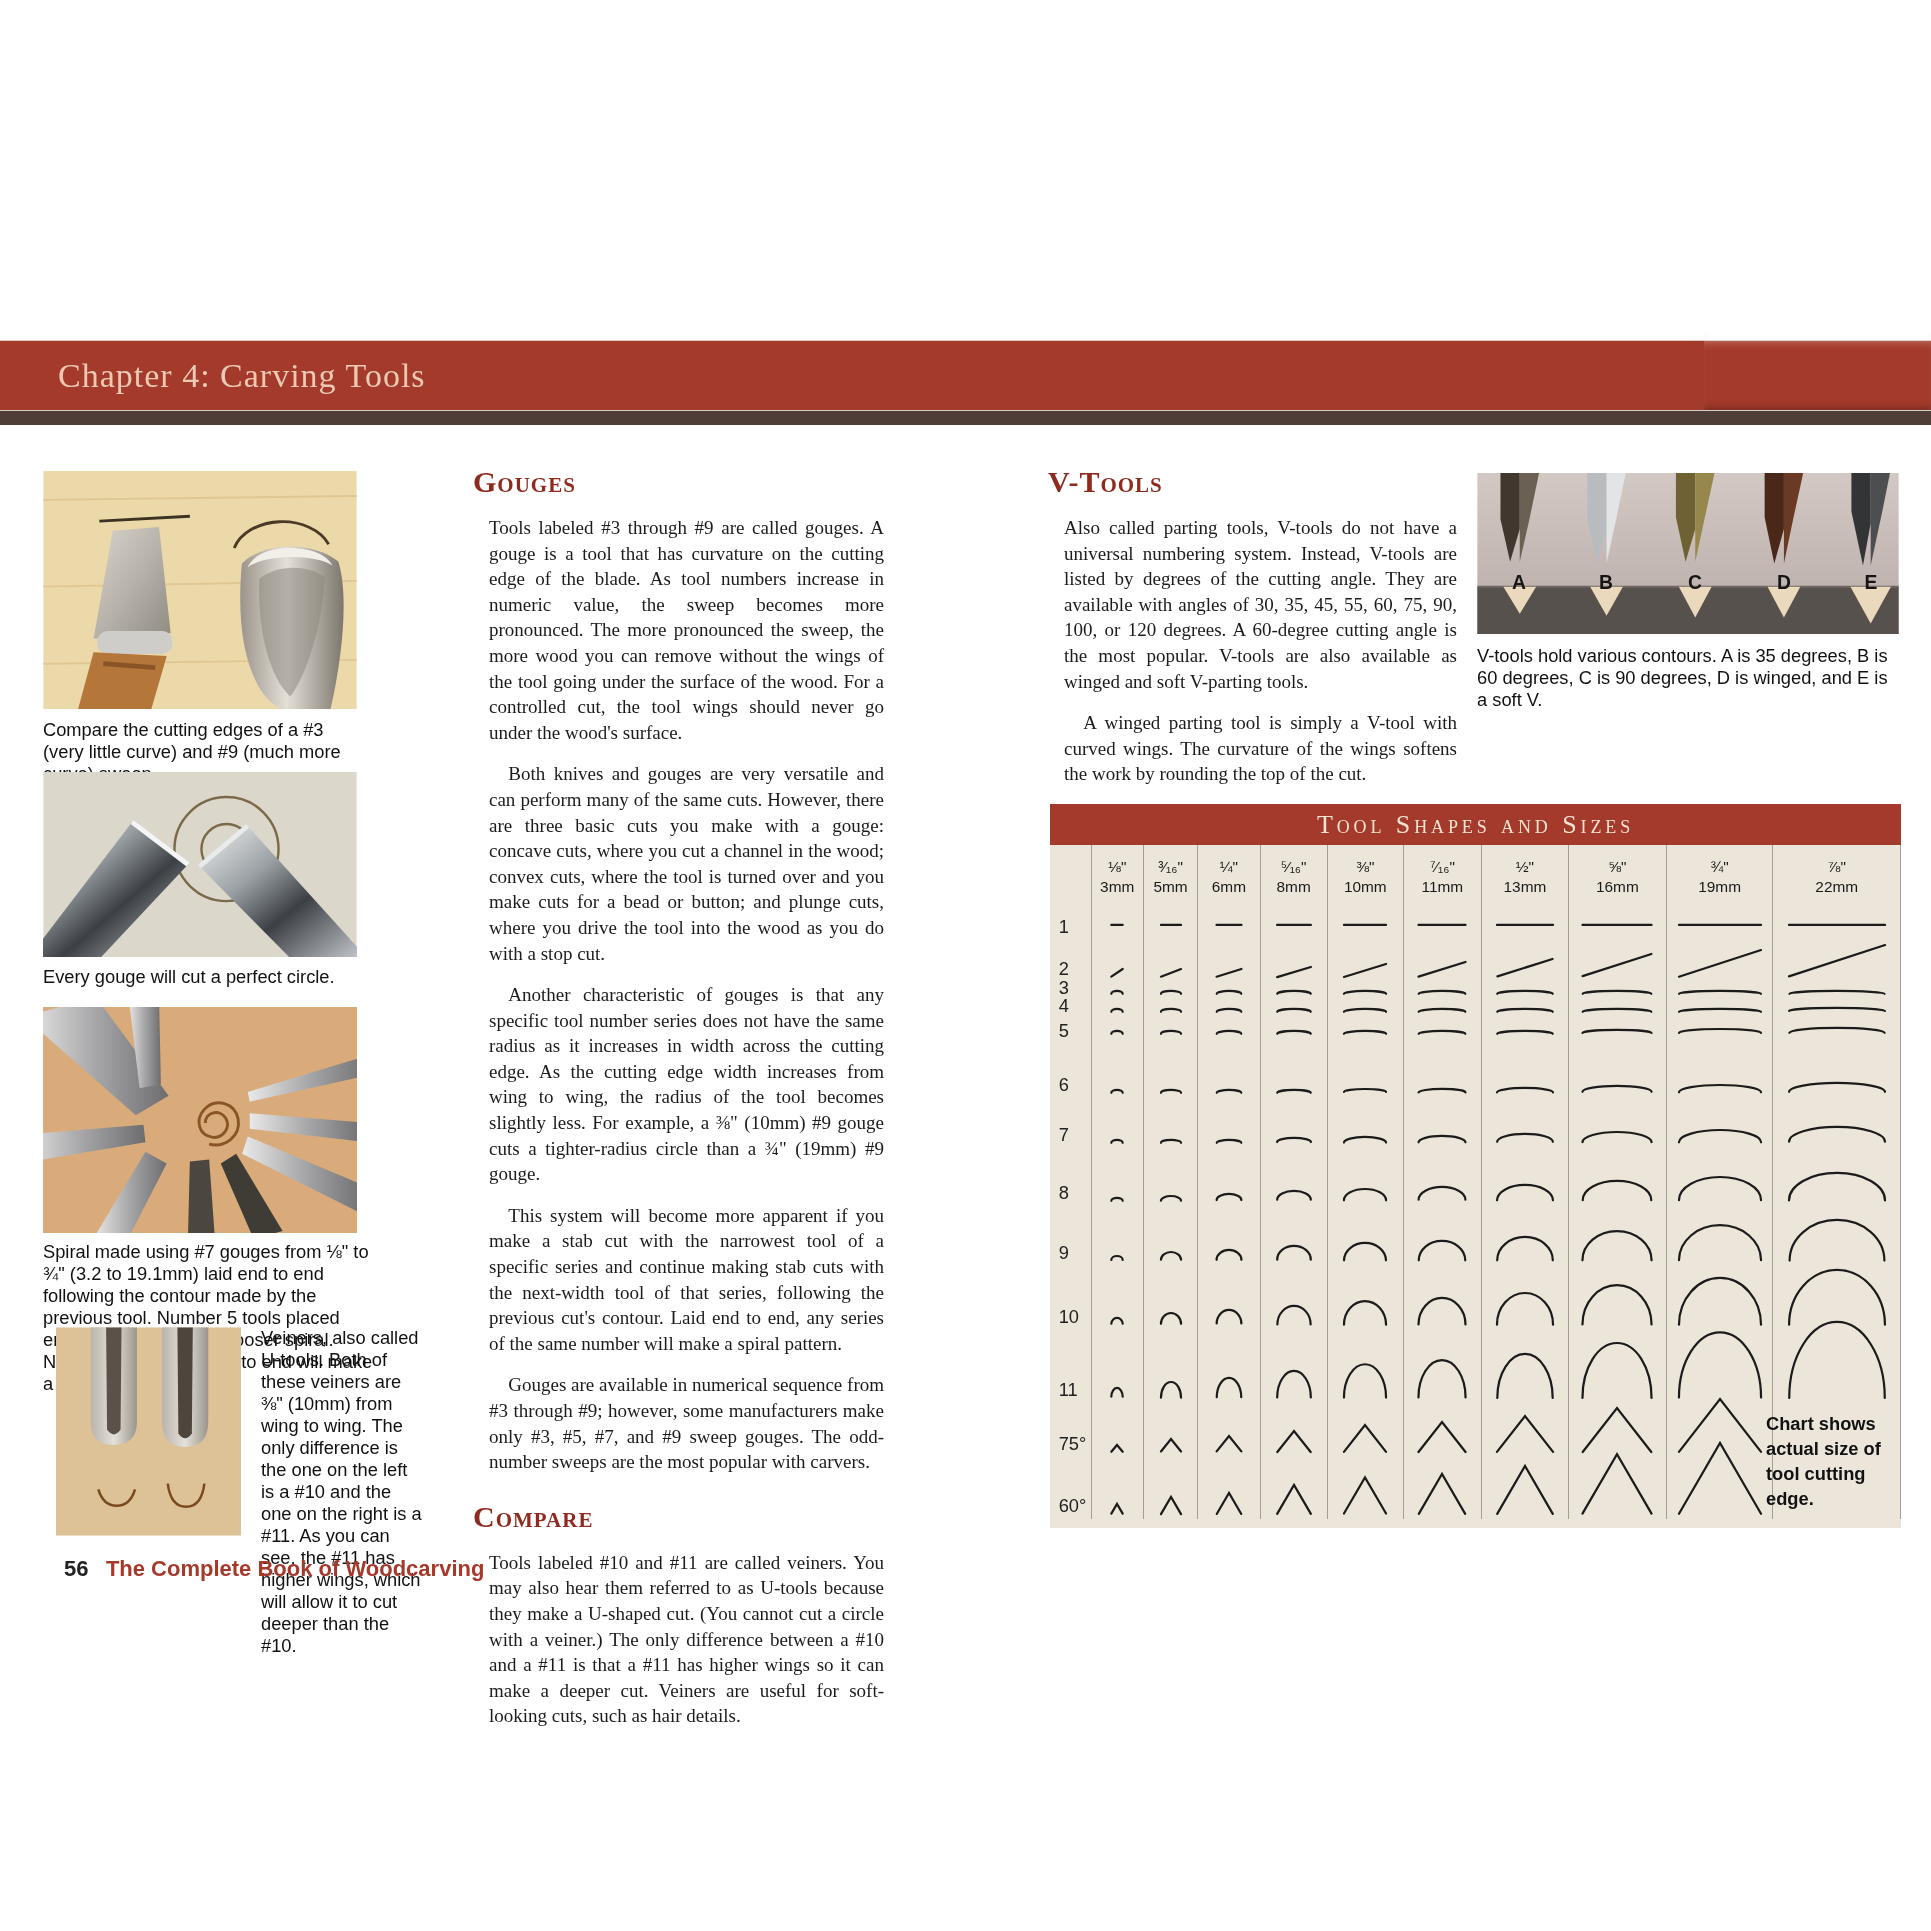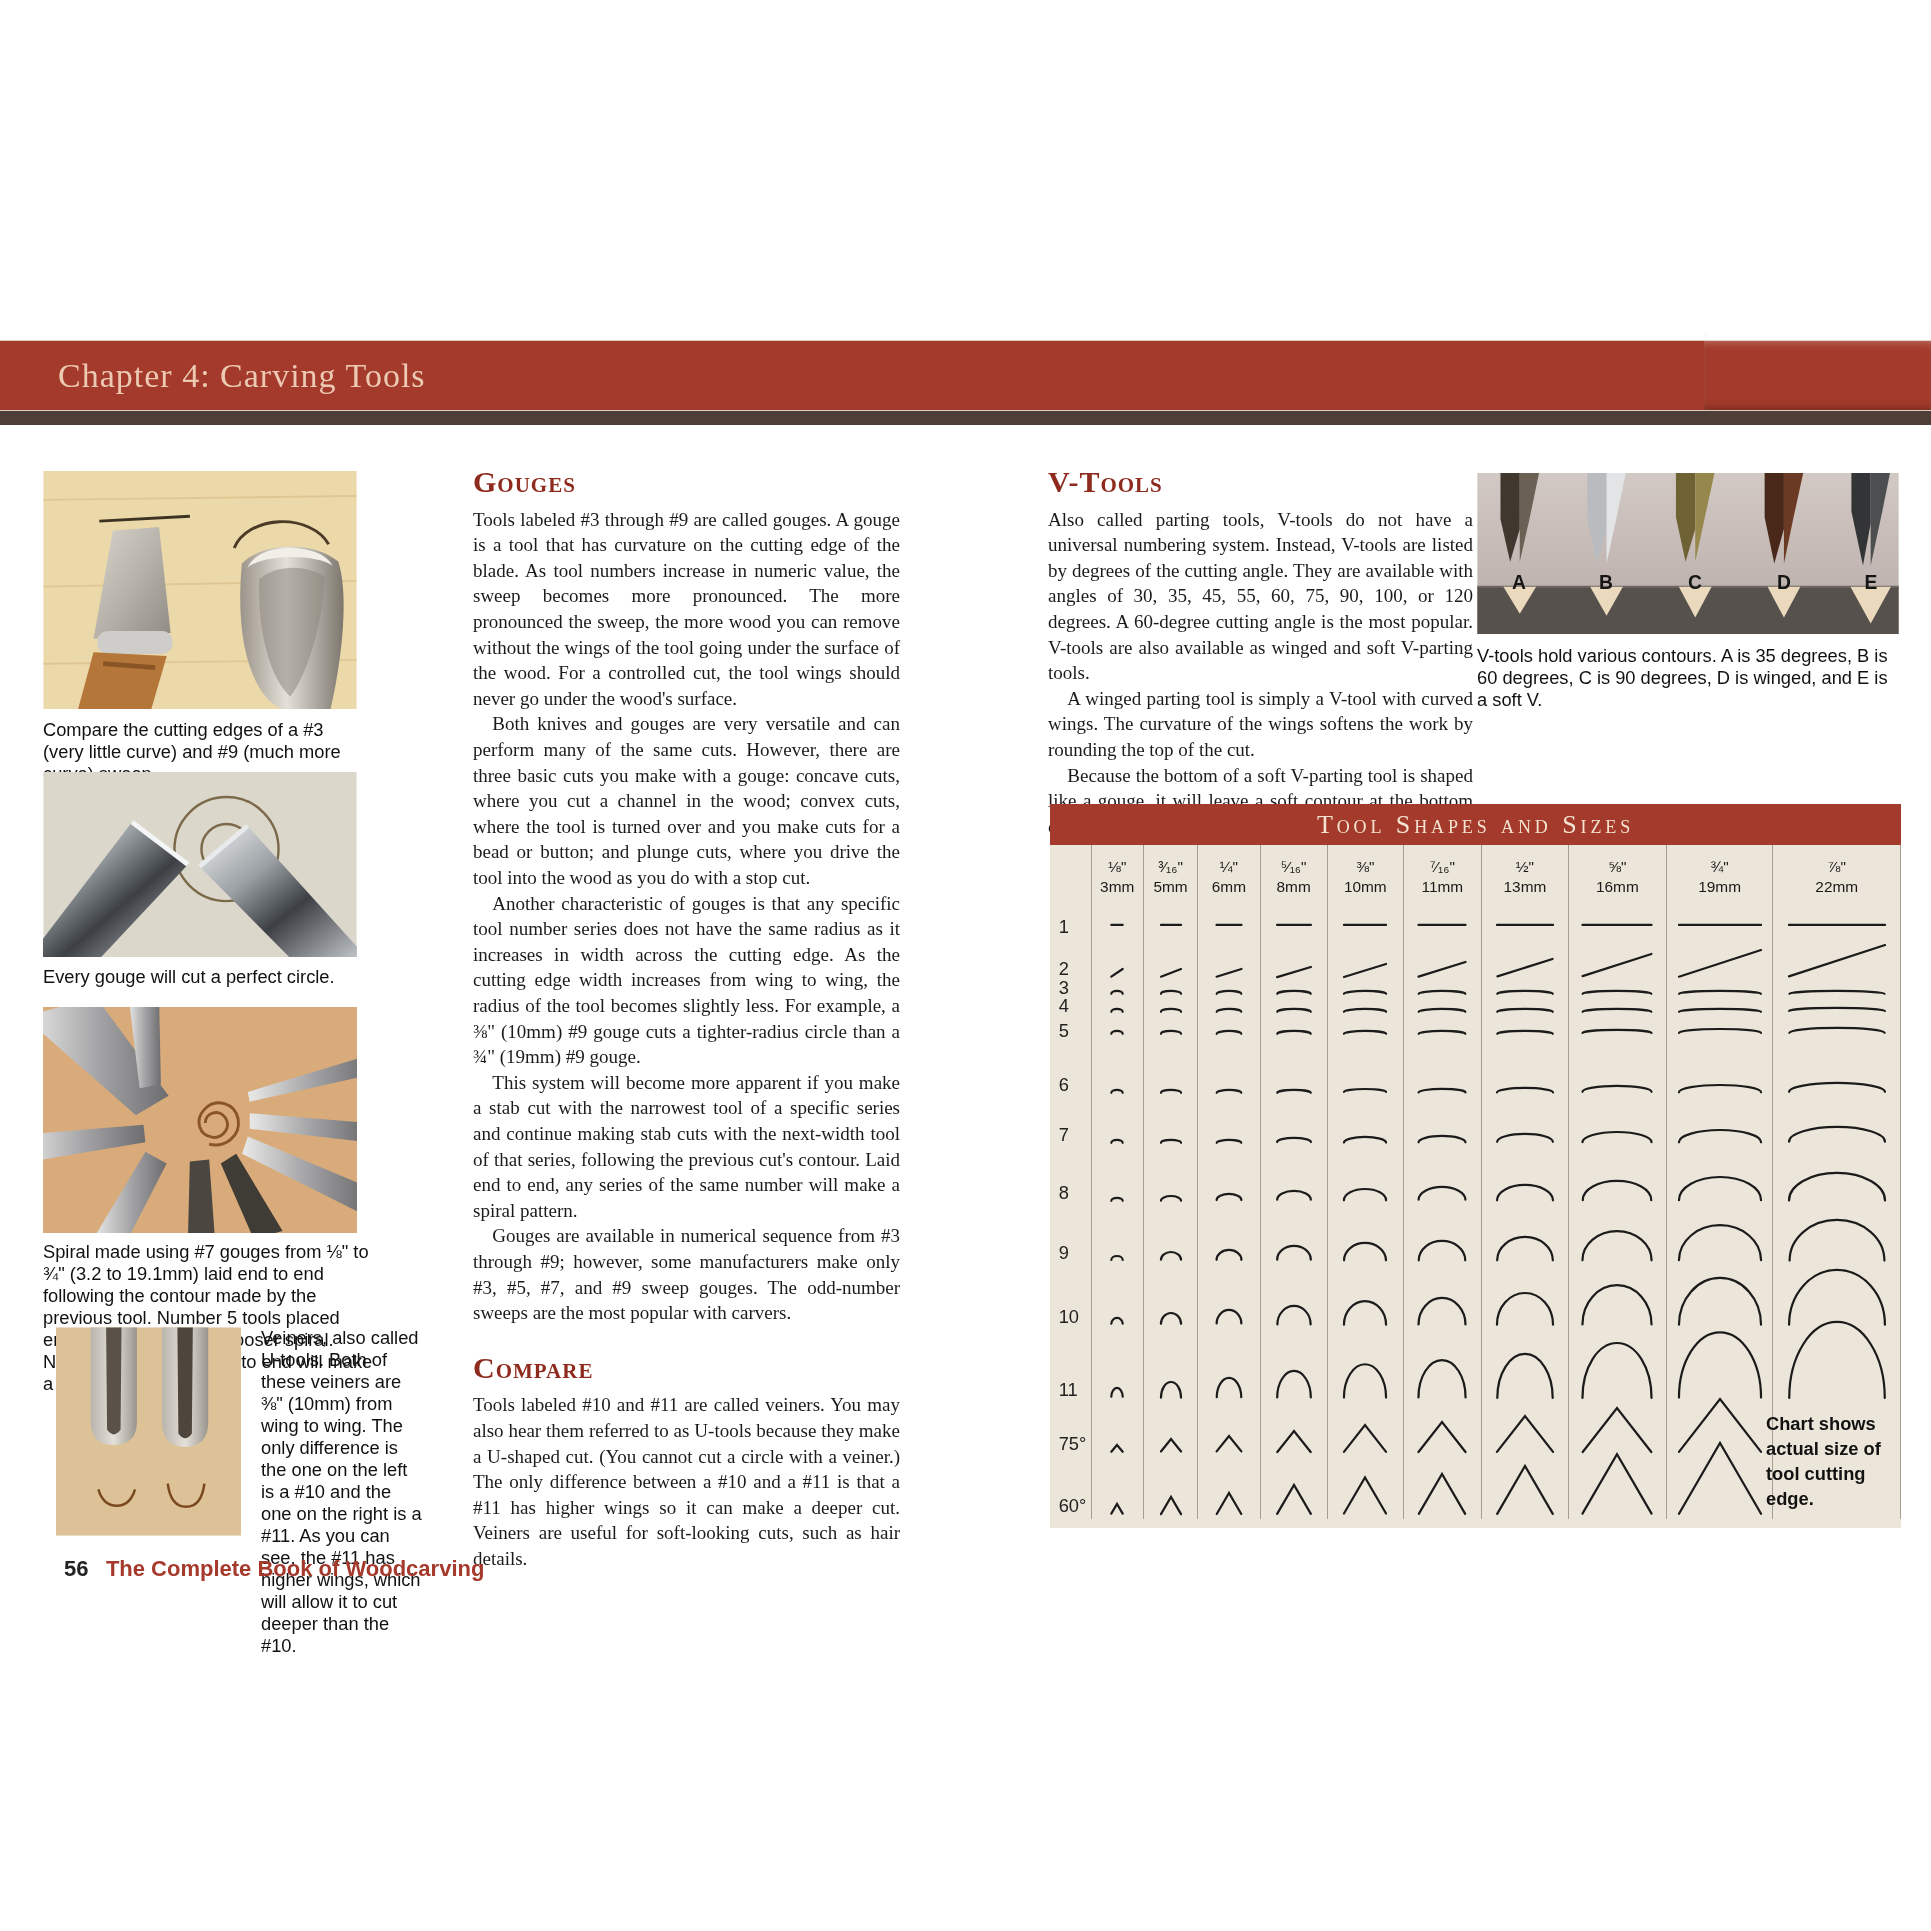--- a/index.html
+++ b/index.html
@@ -22,21 +22,21 @@
   
   .fig{position:absolute;}
   .fig svg{display:block;}
   .caption{position:absolute;font-family:"Liberation Sans", sans-serif;font-size:18.3px;
            line-height:22px;color:#111;}
 
   
   .textcol{position:absolute;text-align:justify;}
   .section-heading{font-variant:small-caps;font-weight:bold;color:#8e2b1e;
            font-size:30px;letter-spacing:1px;margin:0 0 7.7px 0;text-align:left;}
-  .textcol p{margin:0;font-size:19px;line-height:25.6px;}
+  .textcol p{margin:16px;font-size:19px;line-height:25.6px;}
   .textcol p.indent{text-indent:19.3px;}
   .gap-above{margin-top:25px;}
 
   
   .footer{position:absolute;top:1556px;font-family:"Liberation Sans", sans-serif;
           font-weight:bold;font-size:22px;color:#222;margin-left:21px;}
   .footer .book-title{color:#a5392b;margin-left:17.4px;}
   .footer-right{left:1048px;width:852px;text-align:right;}
   .footer-right .pageno{margin-left:25px;}
 

